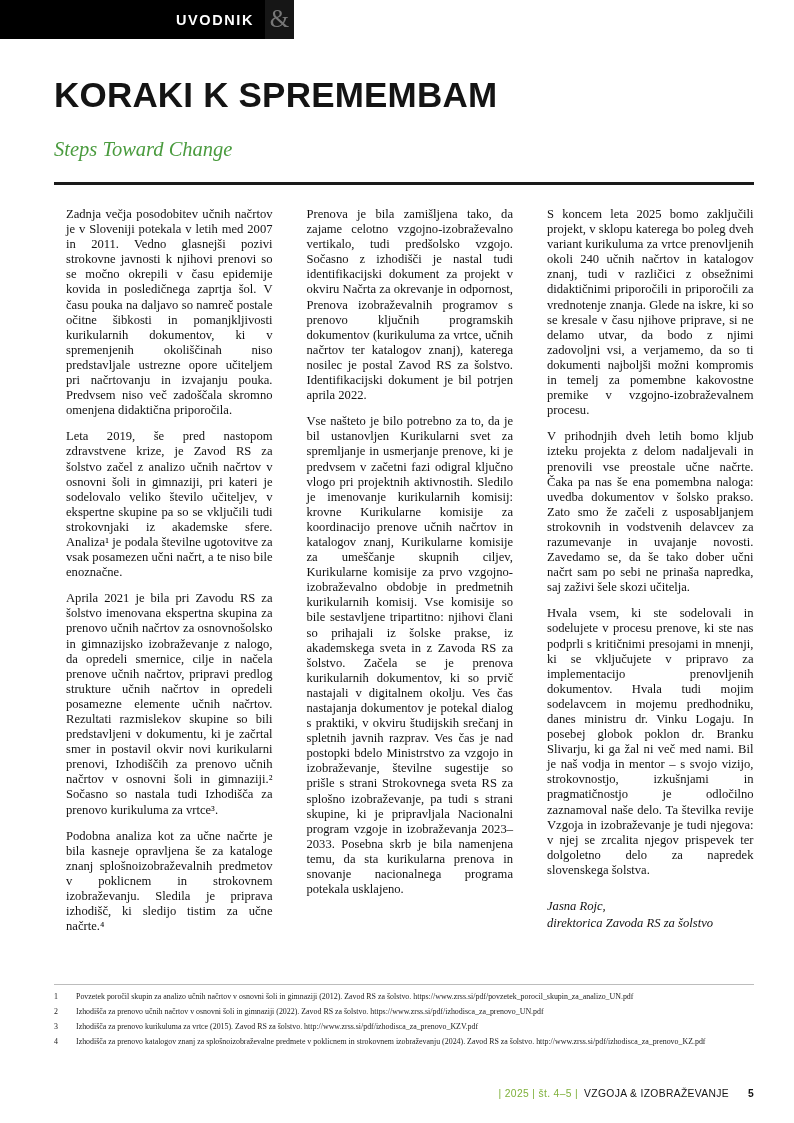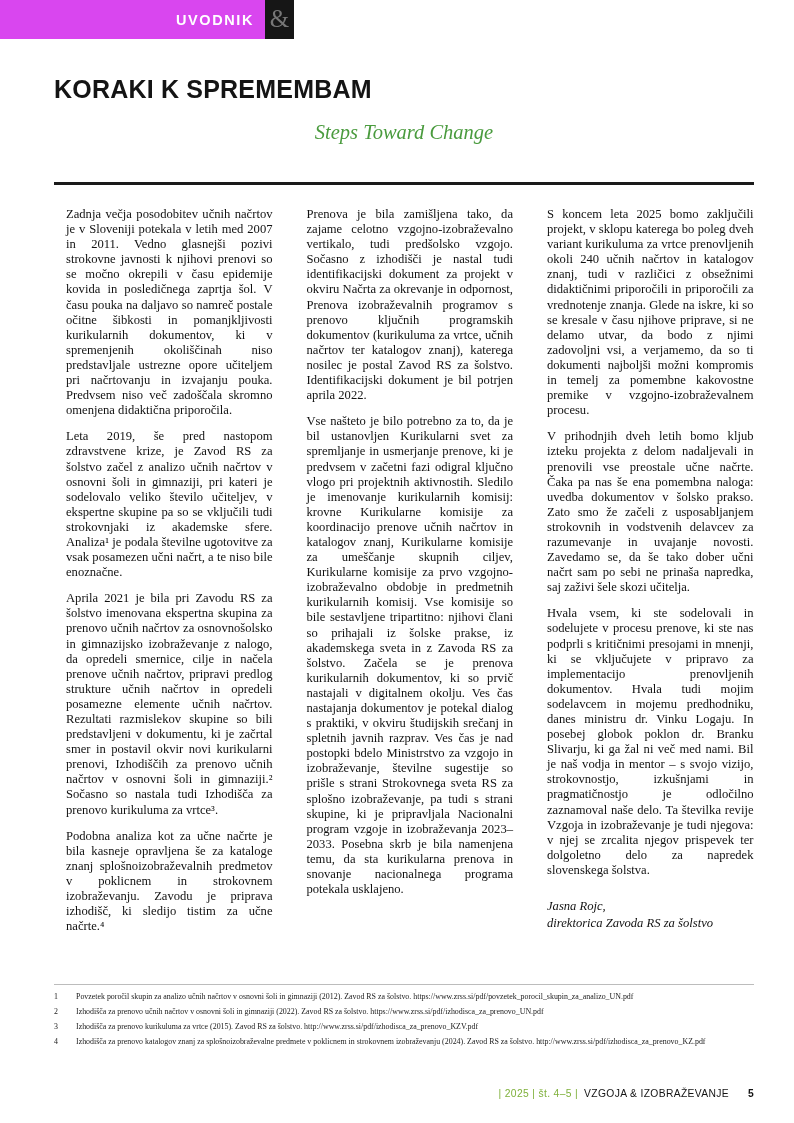--- a/index.html
+++ b/index.html
@@ -21,21 +21,21 @@
     position: absolute;
     top: 0;
     left: 0;
     width: 294px;
     height: 39px;
     display: flex;
     align-items: stretch;
   }
   .masthead-green {
     flex: 1 1 auto;
-    background: #d946ef;
+    background: #000000;
     display: flex;
     align-items: center;
     justify-content: flex-end;
     padding-right: 11px;
   }
   .masthead-label {
     font-family: "Liberation Sans", sans-serif;
     font-weight: bold;
     font-size: 14.5px;
     letter-spacing: 1.6px;
@@ -60,34 +60,33 @@
   
   .title-block {
     position: absolute;
     left: 54px;
     top: 76px;
     width: 700px;
   }
   .doc-title {
     font-family: "Liberation Sans", sans-serif;
     font-weight: bold;
-    font-size: 25px;
+    font-size: 35px;
     letter-spacing: 0.2px;
     color: #141414;
     margin: 0;
     line-height: 1.1;
   }
   .doc-subtitle {
     font-family: "Liberation Serif", serif;
     font-style: italic;
     font-size: 20.5px;
     color: #4a9b3e;
-    margin: 17px 0 0 0;
+    margin: 23px 0 0 0;
     line-height: 1.1;
-    text-align: center;
   }
   .title-rule {
     position: absolute;
     left: 54px;
     top: 182px;
     width: 700px;
     height: 2.6px;
     background: #1a1a1a;
   }
 
@@ -197,21 +196,21 @@
   <div class="doc-subtitle">Steps Toward Change</div>
 </div>
 <div class="title-rule"></div>
 
 <div class="columns">
 
   <div class="col">
     <p>Zadnja večja posodobitev učnih načrtov je v Sloveniji potekala v letih med 2007 in 2011. Vedno glasnejši pozivi strokovne javnosti k njihovi prenovi so se močno okrepili v času epidemije kovida in posledičnega zaprtja šol. V času pouka na daljavo so namreč postale očitne šibkosti in pomanjkljivosti kurikularnih dokumentov, ki v spremenjenih okoliščinah niso predstavljale ustrezne opore učiteljem pri načrtovanju in izvajanju pouka. Predvsem niso več zadoščala skromno omenjena didaktična priporočila.</p>
     <p>Leta 2019, še pred nastopom zdravstvene krize, je Zavod RS za šolstvo začel z analizo učnih načrtov v osnovni šoli in gimnaziji, pri kateri je sodelovalo veliko število učiteljev, v ekspertne skupine pa so se vključili tudi strokovnjaki iz akademske sfere. Analiza¹ je podala številne ugotovitve za vsak posamezen učni načrt, a te niso bile enoznačne.</p>
     <p>Aprila 2021 je bila pri Zavodu RS za šolstvo imenovana ekspertna skupina za prenovo učnih načrtov za osnovnošolsko in gimnazijsko izobraževanje z nalogo, da opredeli smernice, cilje in načela prenove učnih načrtov, pripravi predlog strukture učnih načrtov in opredeli posamezne elemente učnih načrtov. Rezultati razmislekov skupine so bili predstavljeni v dokumentu, ki je začrtal smer in postavil okvir novi kurikularni prenovi, Izhodiščih za prenovo učnih načrtov v osnovni šoli in gimnaziji.² Sočasno so nastala tudi Izhodišča za prenovo kurikuluma za vrtce³.</p>
-    <p>Podobna analiza kot za učne načrte je bila kasneje opravljena še za kataloge znanj splošnoizobraževalnih predmetov v poklicnem in strokovnem izobraževanju. Zavodu je priprava izhodišč, ki sledijo tistim za učne načrte.⁴</p>
+    <p>Podobna analiza kot za učne načrte je bila kasneje opravljena še za kataloge znanj splošnoizobraževalnih predmetov v poklicnem in strokovnem izobraževanju. Sledila je priprava izhodišč, ki sledijo tistim za učne načrte.⁴</p>
   </div>
 
   <div class="col">
     <p>Prenova je bila zamišljena tako, da zajame celotno vzgojno-izobraževalno vertikalo, tudi predšolsko vzgojo. Sočasno z izhodišči je nastal tudi identifikacijski dokument za projekt v okviru Načrta za okrevanje in odpornost, Prenova izobraževalnih programov s prenovo ključnih programskih dokumentov (kurikuluma za vrtce, učnih načrtov ter katalogov znanj), katerega nosilec je postal Zavod RS za šolstvo. Identifikacijski dokument je bil potrjen aprila 2022.</p>
     <p>Vse našteto je bilo potrebno za to, da je bil ustanovljen Kurikularni svet za spremljanje in usmerjanje prenove, ki je predvsem v začetni fazi odigral ključno vlogo pri projektnih aktivnostih. Sledilo je imenovanje kurikularnih komisij: krovne Kurikularne komisije za koordinacijo prenove učnih načrtov in katalogov znanj, Kurikularne komisije za umeščanje skupnih ciljev, Kurikularne komisije za prvo vzgojno-izobraževalno obdobje in predmetnih kurikularnih komisij. Vse komisije so bile sestavljene tripartitno: njihovi člani so prihajali iz šolske prakse, iz akademskega sveta in z Zavoda RS za šolstvo. Začela se je prenova kurikularnih dokumentov, ki so prvič nastajali v digitalnem okolju. Ves čas nastajanja dokumentov je potekal dialog s praktiki, v okviru študijskih srečanj in spletnih javnih razprav. Ves čas je nad postopki bdelo Ministrstvo za vzgojo in izobraževanje, številne sugestije so prišle s strani Strokovnega sveta RS za splošno izobraževanje, pa tudi s strani skupine, ki je pripravljala Nacionalni program vzgoje in izobraževanja 2023–2033. Posebna skrb je bila namenjena temu, da sta kurikularna prenova in snovanje nacionalnega programa potekala usklajeno.</p>
   </div>
 
   <div class="col">
     <p>S koncem leta 2025 bomo zaključili projekt, v sklopu katerega bo poleg dveh variant kurikuluma za vrtce prenovljenih okoli 240 učnih načrtov in katalogov znanj, tudi v različici z obsežnimi didaktičnimi priporočili in priporočili za vrednotenje znanja. Glede na iskre, ki so se kresale v času njihove priprave, si ne delamo utvar, da bodo z njimi zadovoljni vsi, a verjamemo, da so ti dokumenti najboljši možni kompromis in temelj za pomembne kakovostne premike v vzgojno-izobraževalnem procesu.</p>
     <p>V prihodnjih dveh letih bomo kljub izteku projekta z delom nadaljevali in prenovili vse preostale učne načrte. Čaka pa nas še ena pomembna naloga: uvedba dokumentov v šolsko prakso. Zato smo že začeli z usposabljanjem strokovnih in vodstvenih delavcev za razumevanje in uvajanje novosti. Zavedamo se, da še tako dober učni načrt sam po sebi ne prinaša napredka, saj zaživi šele skozi učitelja.</p>

